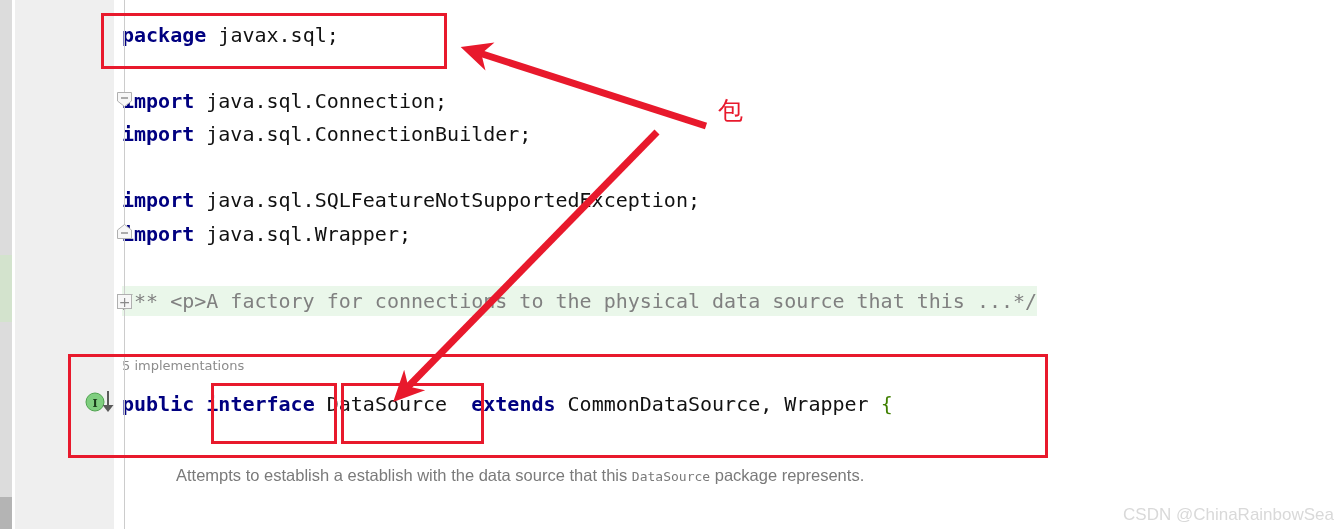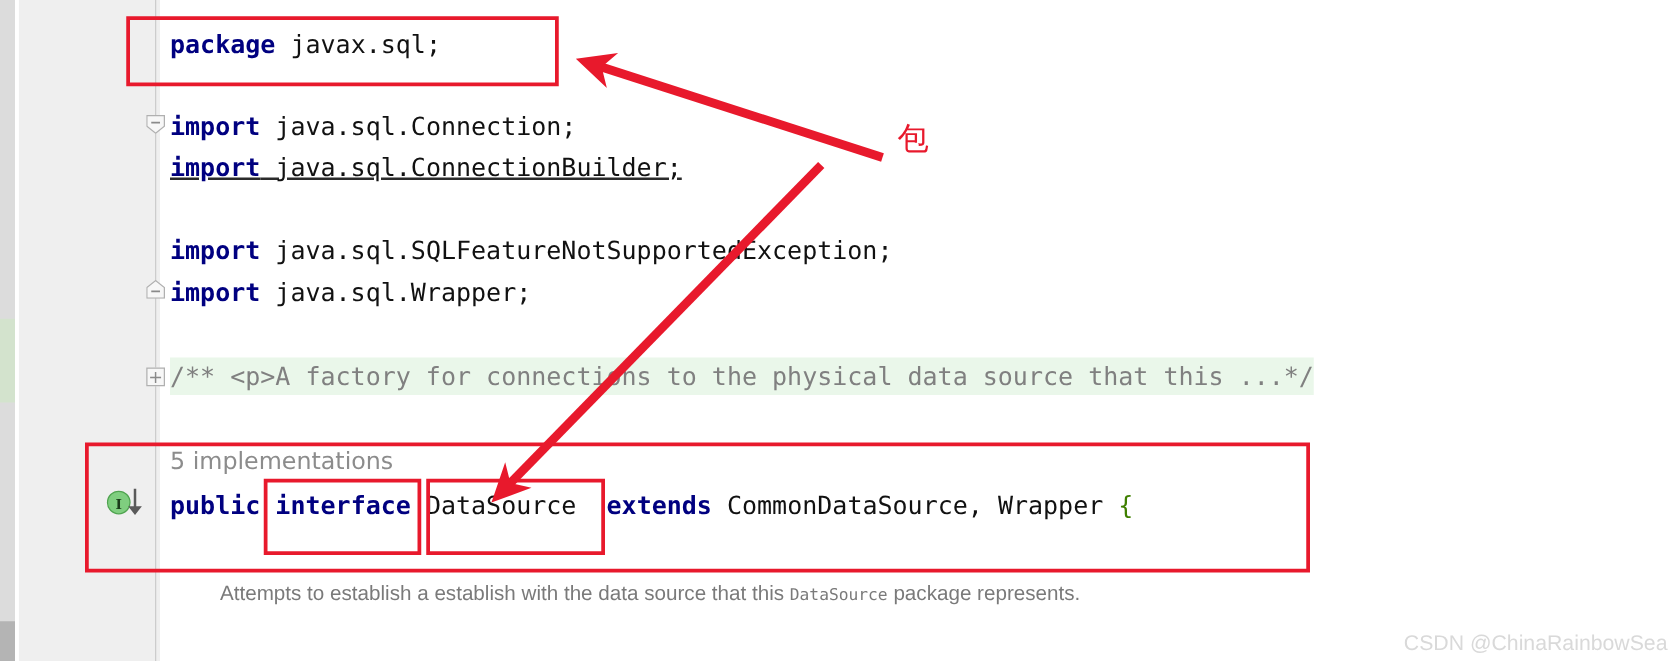--- a/index.html
+++ b/index.html
@@ -108,21 +108,21 @@
   .impl-icon {
     position: absolute;
     left: 84px; top: 390px;
     width: 36px; height: 26px;
     z-index: 5;
   }
 
   
   .code-area {
     position: absolute;
-    left: 128px; top: 0;
+    left: 114px; top: 0;
     width: 1212px; height: 529px;
     background: #ffffff;
     z-index: 1;
   }
   .code-line {
     position: absolute;
     left: 8px;
     white-space: pre;
     font-family: "DejaVu Sans Mono", monospace;
     font-size: 20px;
@@ -140,21 +140,21 @@
     font-size: 20px;
     line-height: 20px;
     color: #808080;
     white-space: pre;
     padding: 5px 0 5px 0;
   }
   .inlay-hint {
     position: absolute;
     left: 8px;
     font-family: "DejaVu Sans", sans-serif;
-    font-size: 19px;
+    font-size: 13px;
     color: #8c8c8c;
     white-space: pre;
   }
 
   
   .doc-popup {
     position: absolute;
     left: 176px; top: 466px;
     width: 900px;
     z-index: 6;
@@ -259,21 +259,21 @@
       <path d="M18.5 15 L24 22 L29.5 15 Z" fill="#5a5a5a"></path>
     </svg>
   </div>
 
   <div class="code-area">
 
     <div class="code-line" style="top:25px;"><span class="kw">package</span><span class="plain"> javax.sql;</span></div>
 
     <div class="code-line" style="top:91px;"><span class="kw">import</span><span class="plain"> java.sql.Connection;</span></div>
 
-    <div class="code-line" style="top:124px;text-decoration:underline;"><span class="kw">import</span><span class="plain"> java.sql.ConnectionBuilder;</span></div>
+    <div class="code-line" style="top:124px;"><span class="kw">import</span><span class="plain"> java.sql.ConnectionBuilder;</span></div>
 
 
     <div class="code-line" style="top:190px;"><span class="kw">import</span><span class="plain"> java.sql.SQLFeatureNotSupportedException;</span></div>
 
     <div class="code-line" style="top:224px;"><span class="kw">import</span><span class="plain"> java.sql.Wrapper;</span></div>
 
     <div class="doc-fold" style="top:286px;">/** &lt;p&gt;A factory for connections to the physical data source that this ...*/</div>
 
     <div class="inlay-hint" style="top:358px;">5 implementations</div>
 

